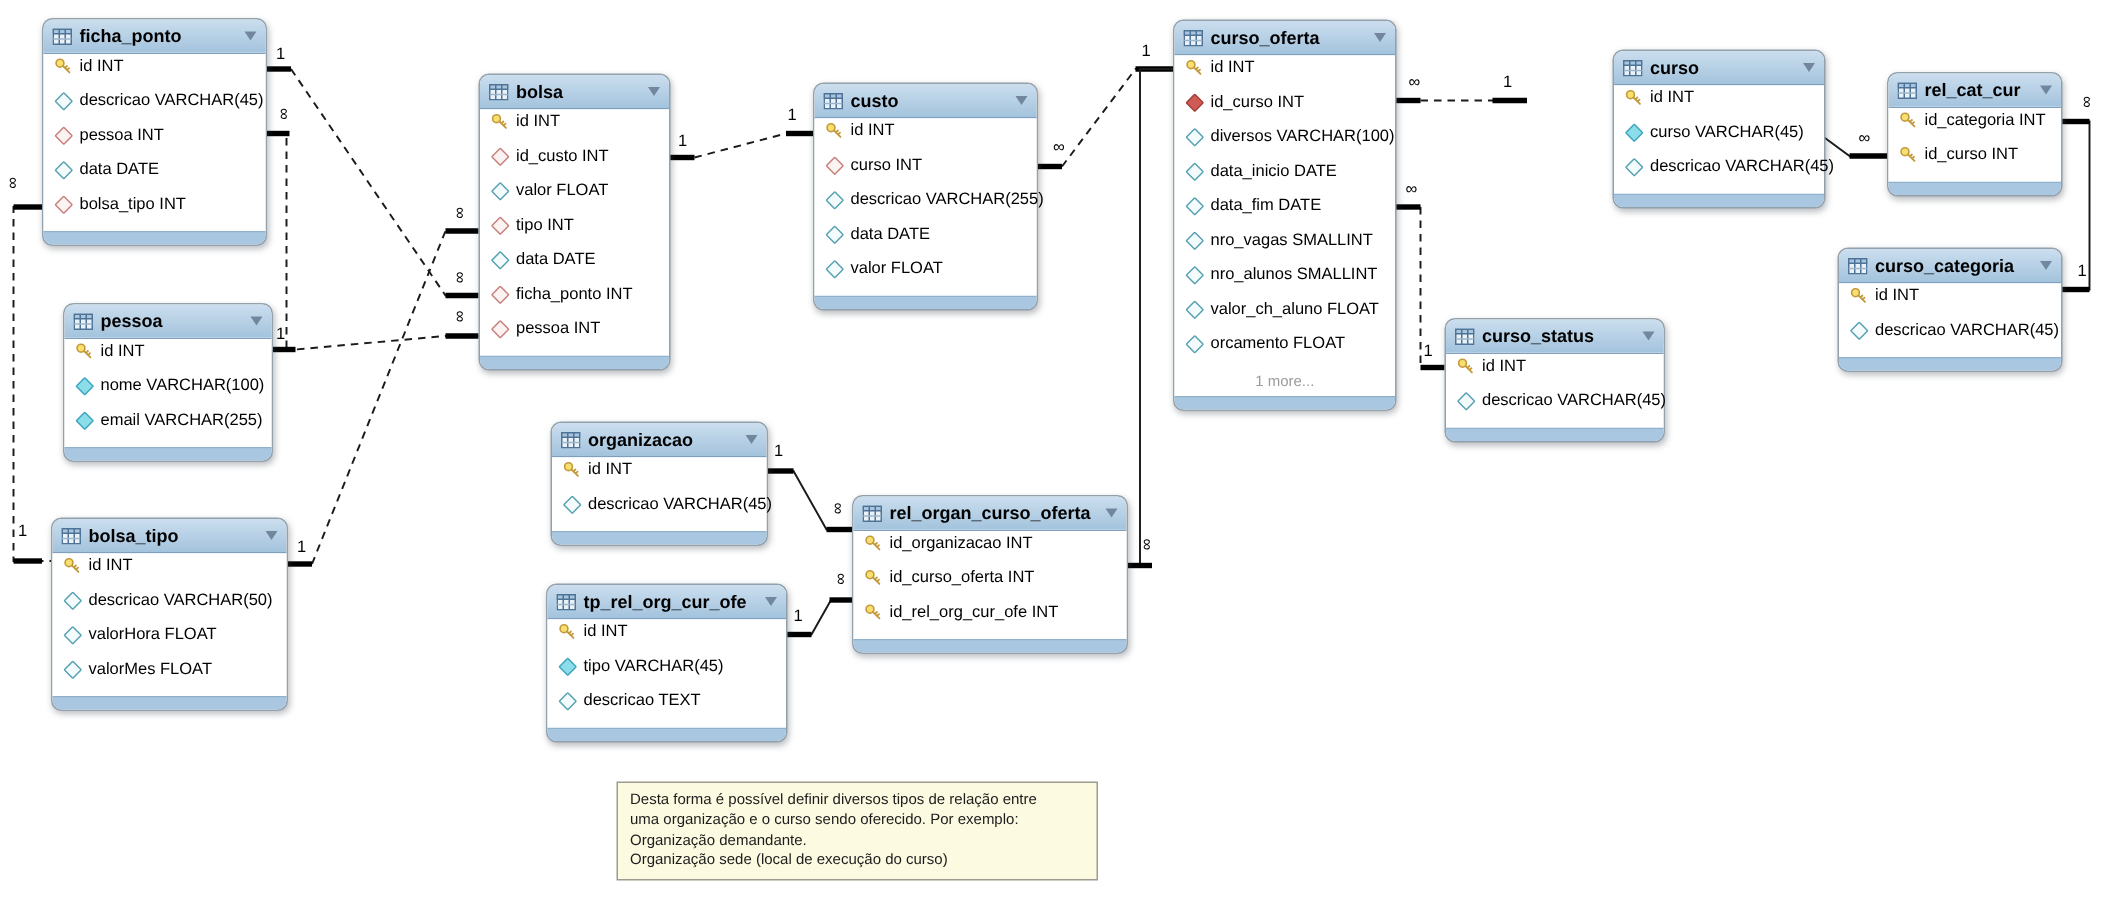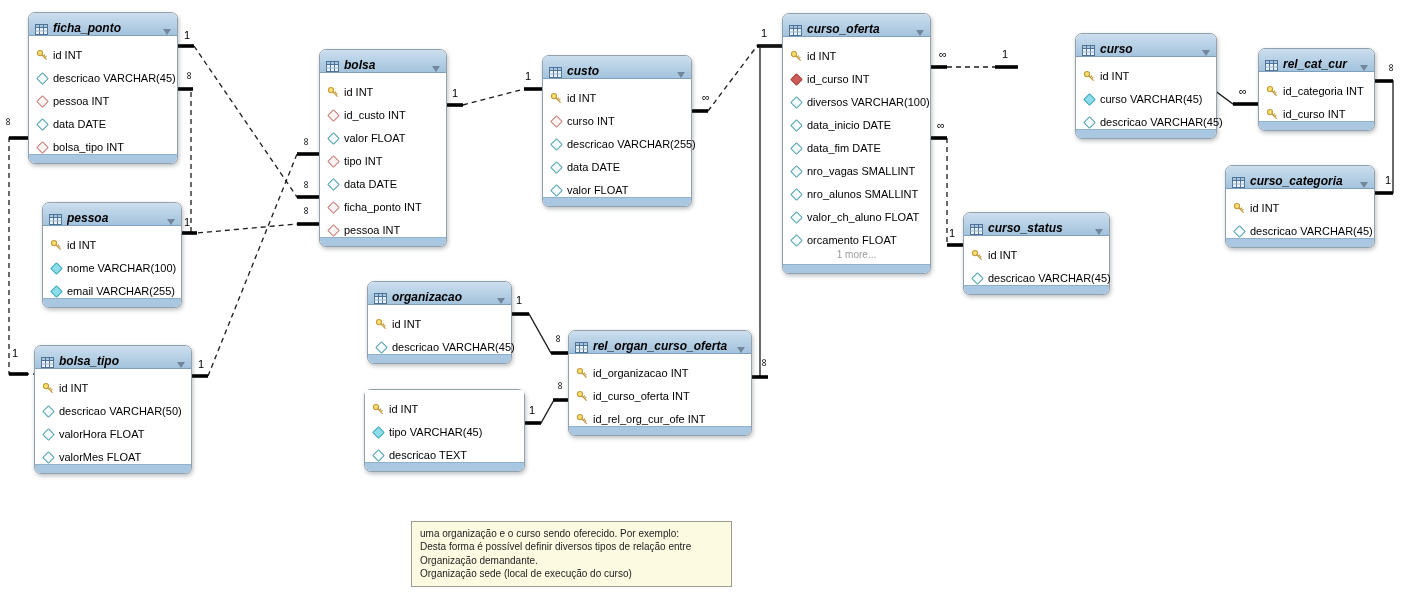--- a/index.html
+++ b/index.html
@@ -6,29 +6,29 @@
   #canvas{position:relative;width:1402px;height:610px;background:#fff;overflow:hidden;
           font-family:"Liberation Sans",sans-serif;}
   #wires{position:absolute;left:0;top:0;z-index:1;}
   .wire{fill:none;stroke:#1b1b1b;stroke-width:1.3px;}
   .wire.dashed{stroke-dasharray:5,4;}
   .mk{stroke:#000;stroke-width:3.6px;}
   .lbl{font-family:"Liberation Sans",sans-serif;font-size:11px;fill:#000;}
 
   .tbl{position:absolute;z-index:2;background:#fff;border:1px solid #93A1AC;border-radius:7px;
        box-shadow:1px 2px 4px rgba(60,70,80,.35);}
-  .hdr{display:flex;align-items:flex-end;gap:5px;height:22px;padding:0 6px;
+  .hdr{display:flex;align-items:center;gap:5px;height:22px;padding:0 6px;
        background:linear-gradient(#CBDEEE,#A3C3DD);border-bottom:1px solid #7E9FBE;
-       border-radius:6px 6px 0 0;font-size:12px;font-weight:bold;color:#000;font-style:italic;}
+       border-radius:6px 6px 0 0;font-size:12px;font-weight:bold;color:#000;}
   .hdr .ttl{flex:1;white-space:nowrap;overflow:hidden;}
   .tbl-ic{display:inline-flex;flex:none;}
   .arr{width:0;height:0;flex:none;border-left:4.5px solid transparent;
        border-right:4.5px solid transparent;border-top:6px solid #72879D;}
   .bd{padding:2px 0 1px 0;background:#fff;}
-  .row{display:flex;align-items:flex-end;height:23px;padding:0 7px;font-size:11px;color:#000;
+  .row{display:flex;align-items:flex-start;height:23px;padding:0 7px;font-size:11px;color:#000;
        white-space:nowrap;}
   .ic{width:12px;height:12px;margin-right:5px;flex:none;display:inline-flex;
       align-items:center;justify-content:center;}
   .dm{width:7px;height:7px;transform:rotate(45deg);border-radius:1px;display:inline-block;}
   .dm.attr{border:1px solid #55A2B2;background:#F4FBFC;}
   .dm.attr-filled{border:1px solid #3BA6BC;background:#8BDEE9;}
   .dm.fk{border:1px solid #C97F7C;background:#FBF3F2;}
   .dm.fk-filled{border:1px solid #A53E3A;background:#CD5B56;}
   .more{height:17px;line-height:17px;text-align:center;font-size:10px;color:#9b9b9b;}
   .ftr{height:8px;background:#A9C7E0;border-top:1px solid #8FB1CC;border-radius:0 0 6px 6px;}
@@ -414,20 +414,33 @@
           <div class="row">
             <span class="ic">
               <span class="dm attr"></span>
             </span>
             <span>descricao VARCHAR(45)</span>
           </div>
         </div>
         <div class="ftr"></div>
       </div>
       <div class="tbl" style="left: 364px; top: 389px; width: 159px;">
+        <div class="hdr">
+          <span class="tbl-ic">
+            <svg width="13" height="11" viewBox="0 0 13 11">
+              <rect x="0.5" y="0.5" width="12" height="10" fill="#EAF2F9" stroke="#4E7396"></rect>
+              <rect x="0.5" y="0.5" width="12" height="3" fill="#A9C6E0" stroke="#4E7396"></rect>
+              <line x1="4.5" y1="0.5" x2="4.5" y2="10.5" stroke="#4E7396"></line>
+              <line x1="8.5" y1="0.5" x2="8.5" y2="10.5" stroke="#4E7396"></line>
+              <line x1="0.5" y1="7" x2="12.5" y2="7" stroke="#9FB6C9"></line>
+            </svg>
+          </span>
+          <span class="ttl">tp_rel_org_cur_ofe</span>
+          <span class="arr"></span>
+        </div>
         <div class="bd">
           <div class="row">
             <span class="ic">
               <svg width="12" height="12" viewBox="0 0 12 12">
                 <circle cx="4" cy="4.1" r="2.6" fill="#F7E06E" stroke="#C49A3C" stroke-width="1.1"></circle>
                 <path d="M6 6 L10.3 10.3 M8.7 8.7 L10 7.4 M7.3 7.3 L8.6 6" stroke="#C49A3C" stroke-width="1.2" fill="none" stroke-linecap="round"></path>
               </svg>
             </span>
             <span>id INT</span>
           </div>
@@ -703,18 +716,18 @@
             <span class="ic">
               <span class="dm attr"></span>
             </span>
             <span>descricao VARCHAR(45)</span>
           </div>
         </div>
         <div class="ftr"></div>
       </div>
     </div>
   <div id="note" style="left: 411px; top: 521px; width: 303px;">
+      <div>Desta forma é possível definir diversos tipos de relação entre</div>
       <div>uma organização e o curso sendo oferecido. Por exemplo:</div>
-      <div>Desta forma é possível definir diversos tipos de relação entre</div>
       <div>Organização demandante.</div>
       <div>Organização sede (local de execução do curso)</div>
     </div>
 </div>
 
 </body></html>

